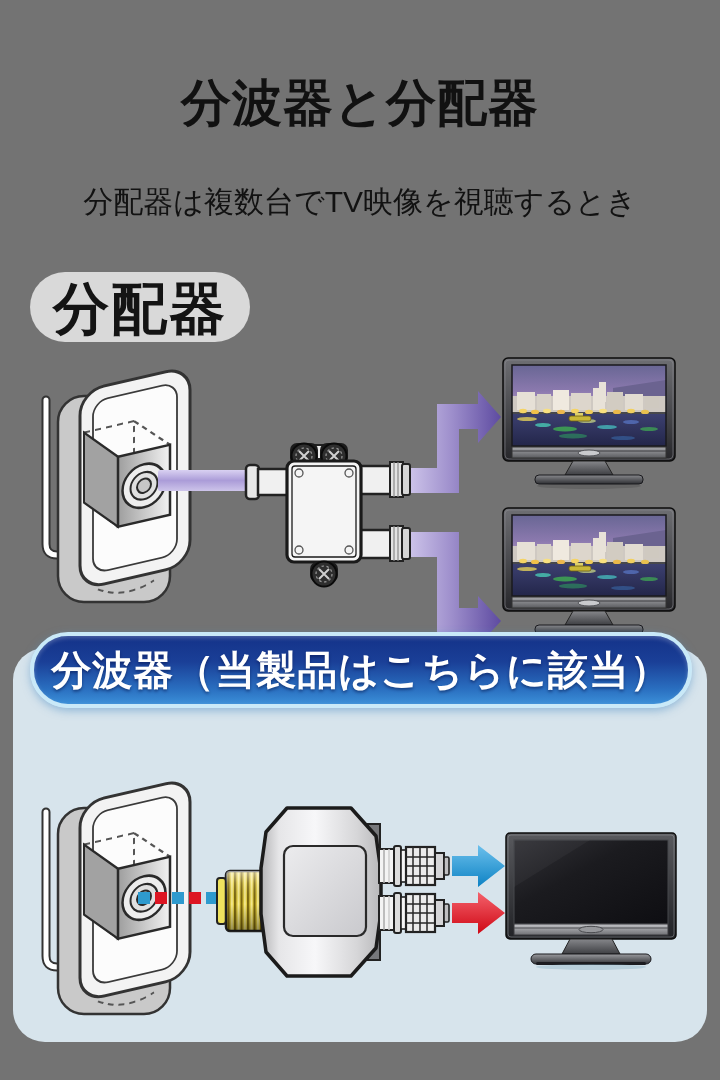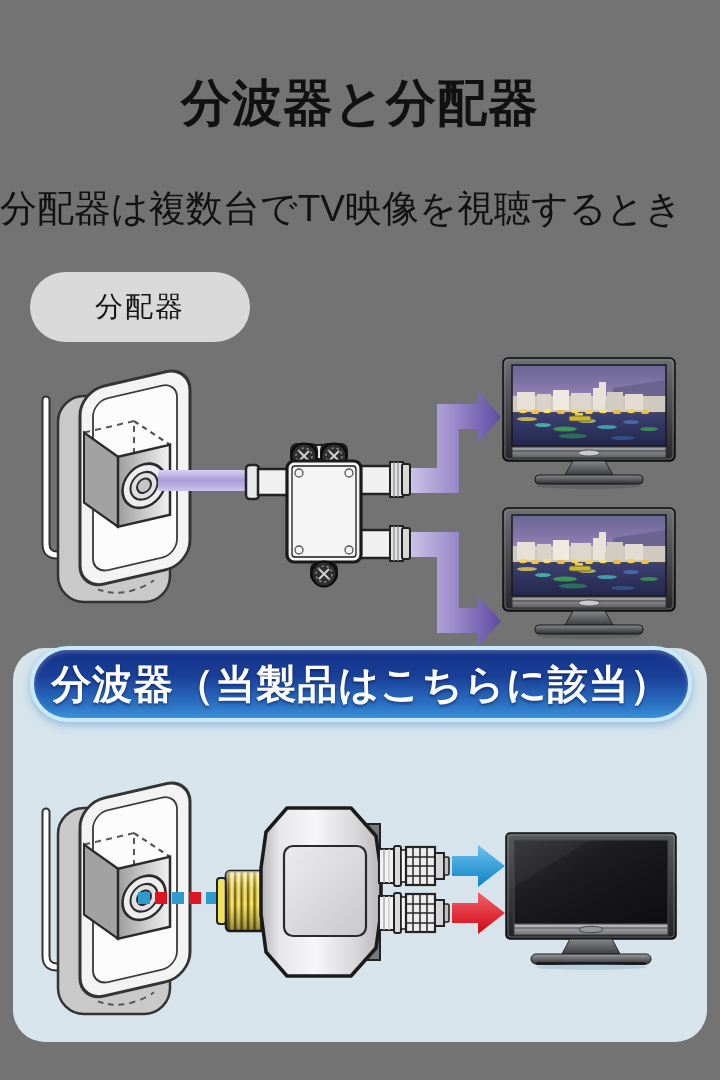--- a/index.html
+++ b/index.html
@@ -1,28 +1,28 @@
 <!DOCTYPE html>
 <html><head>
 <meta charset="utf-8">
 <style>
   html,body{margin:0;padding:0;background:#ffffff;}
   .page{position:relative;width:720px;height:1080px;background:#737373;overflow:hidden;
         font-family:"Liberation Sans","DejaVu Sans",sans-serif;}
   .layer-text{position:absolute;inset:0;z-index:3;pointer-events:none;}
   .page-title{position:absolute;left:0;right:0;top:36px;text-align:center;
       font-size:50px;font-weight:bold;color:#111;letter-spacing:1px;}
-  .intro{position:absolute;left:0;right:0;top:146px;text-align:left;
-      font-size:37px;line-height:52px;color:#121212;font-weight:500;}
+  .intro{position:absolute;left:0;right:0;top:146px;text-align:center;
+      font-size:30px;line-height:52px;color:#121212;font-weight:500;}
   .badge-gray{position:absolute;left:30px;top:272px;width:220px;height:70px;
-      background:#d9d9d9;border-radius:36px;display:flex;align-items:center;justify-content:center;
-      font-size:28px;font-weight:normal;color:#141414;letter-spacing:2px;}
+      background:#d9d9d9;border-radius:36px;display:flex;justify-content:center;
+      font-size:56px;font-weight:bold;color:#141414;letter-spacing:2px;}
   .section-blue{position:absolute;left:13px;top:648px;width:694px;height:394px;
       background:#d7e4ec;border-radius:32px;z-index:1;}
-  .badge-blue{position:absolute;left:30px;top:646px;width:662px;height:76px;box-sizing:border-box;
+  .badge-blue{position:absolute;left:30px;top:632px;width:662px;height:76px;box-sizing:border-box;
       border-radius:40px;border:4px solid #c9e9f8;z-index:3;
       background:linear-gradient(180deg,#143289 0%,#1a3f97 38%,#2a6fc0 78%,#3b8fd8 100%);
       box-shadow:0 3px 9px rgba(90,150,200,0.55), inset 0 2px 4px rgba(255,255,255,0.25);
       display:flex;align-items:center;justify-content:center;
       font-size:40px;font-weight:bold;color:#ffffff;letter-spacing:1px;
       text-shadow:0 2px 3px rgba(0,10,60,0.45);}
   svg.diagram{position:absolute;left:0;top:0;z-index:2;pointer-events:none;}
 </style>
 </head>
 <body>

